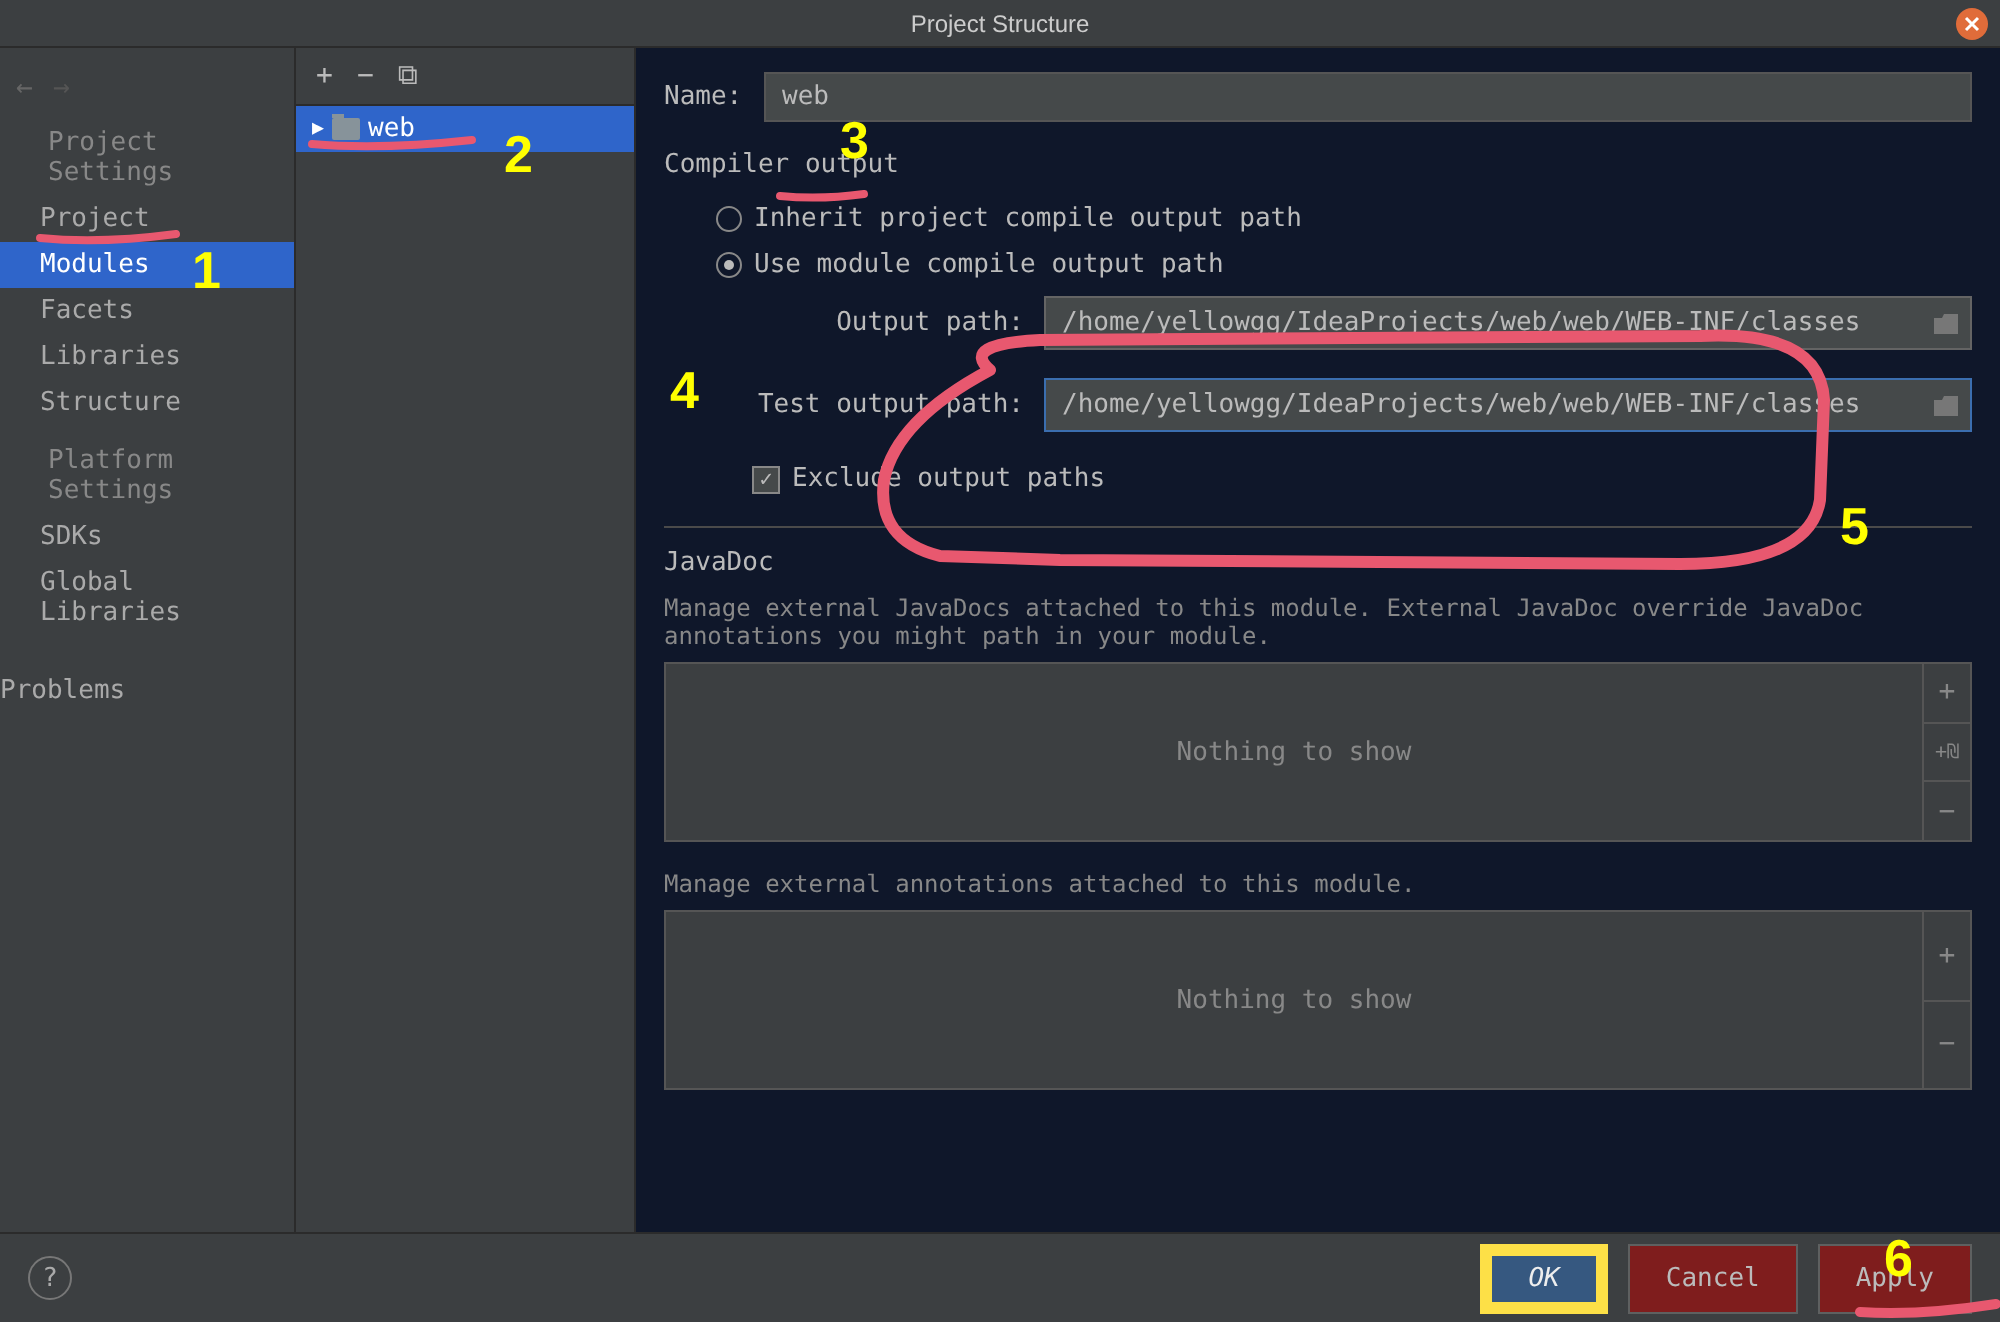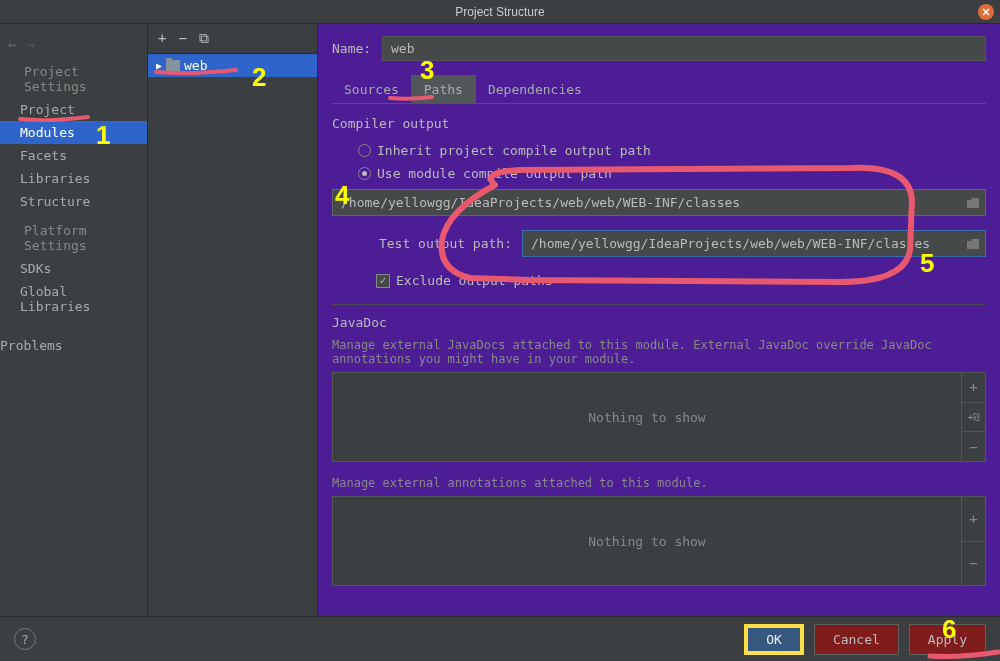--- a/index.html
+++ b/index.html
@@ -106,21 +106,21 @@
 }
 .folder-icon::before {
   content: "";
   position: absolute;
   left: 0; top: -2px;
   width: 6px; height: 2px;
   background: #87939a;
 }
 .right-panel {
   flex: 1;
-  background: #4c1d95;
+  background: #0f172a;
   padding: 12px 14px 0 14px;
   overflow-y: auto;
 }
 .name-row {
   display: flex;
   align-items: center;
   gap: 10px;
   margin-bottom: 14px;
 }
 .name-row label { color: #bbb; width: 40px; }
@@ -310,22 +310,23 @@
   padding: 4px 18px;
   background: #7f1d1d;
   border: 1px solid #5e6060;
   color: #bbb;
   cursor: pointer;
   font-family: inherit;
   font-size: 13px;
 }
 .btn.primary {
   background: #365880;
-  border: 4px solid #fde047;
+  border: 6px solid #fde047;
   color: #eee;
+  font-style: italic;
 }
 
 .anno {
   position: absolute;
   color: #ffff00;
   font-family: Arial, sans-serif;
   font-size: 26px;
   font-weight: bold;
   pointer-events: none;
   z-index: 100;
@@ -382,38 +383,34 @@
       <span>web</span>
     </div>
   </div>
 
   <div class="right-panel">
     <div class="name-row">
       <label>Name:</label>
       <input class="text-input" value="web" style="">
     </div>
 
-    <div class="tabs">
-      <div class="tab">Sources</div>
-      <div class="tab active">Paths</div>
-      <div class="tab">Dependencies</div>
-    </div>
 
     <div class="section-title">Compiler output</div>
 
     <div class="radio-row">
       <span class="radio"></span>
       <span>Inherit project compile output path</span>
     </div>
     <div class="radio-row">
       <span class="radio checked"></span>
       <span>Use module compile output path</span>
     </div>
 
     <div class="path-row">
+      <label>Output path:</label>
       <div class="path-input-wrap">
         <input class="path-input" value="/home/yellowgg/IdeaProjects/web/web/WEB-INF/classes" style="">
         <span class="browse-icon">
           <svg width="14" height="12" viewBox="0 0 14 12">
               <path d="M1 3 L5 3 L6 1 L13 1 L13 11 L1 11 Z" fill="#777"></path>
             </svg>
         </span>
       </div>
     </div>
 
@@ -429,21 +426,21 @@
       </div>
     </div>
 
     <div class="checkbox-row">
       <span class="checkbox">✓</span>
       <span>Exclude output paths</span>
     </div>
 
     <div class="hr"></div>
     <div class="section-title">JavaDoc</div>
-    <div class="desc-text">Manage external JavaDocs attached to this module. External JavaDoc override JavaDoc annotations you might have in your module.</div>
+    <div class="desc-text">Manage external JavaDocs attached to this module. External JavaDoc override JavaDoc annotations you might path in your module.</div>
     <div class="list-box">
       <div class="list-content">Nothing to show</div>
       <div class="list-buttons">
         <div class="list-btn">+</div>
         <div class="list-btn" style="font-size:10px">+₪</div>
         <div class="list-btn">−</div>
       </div>
     </div>
 
     <div style="height:14px"></div>

